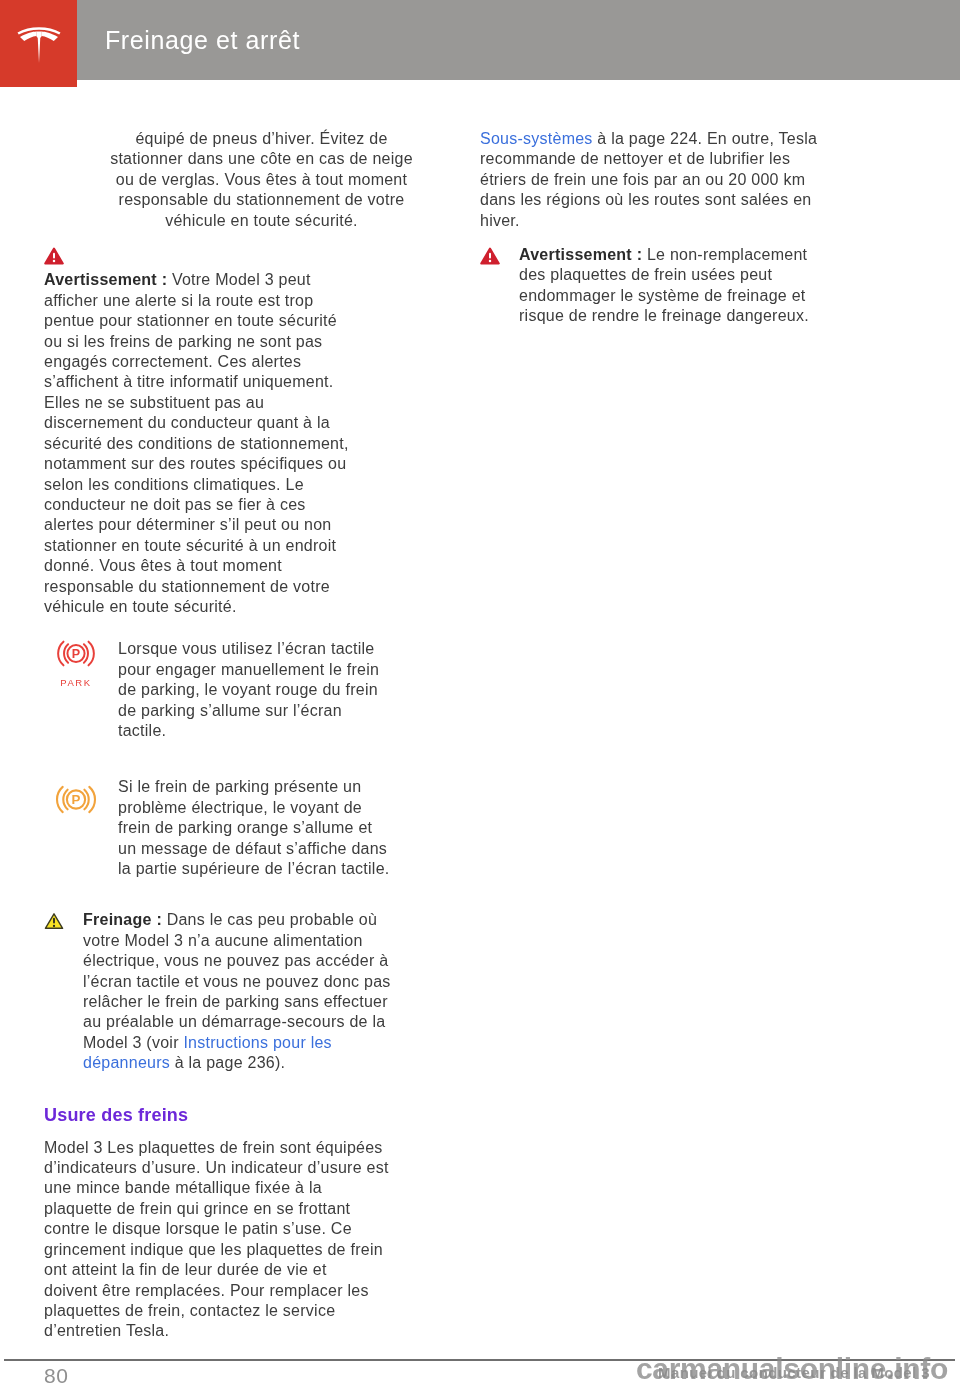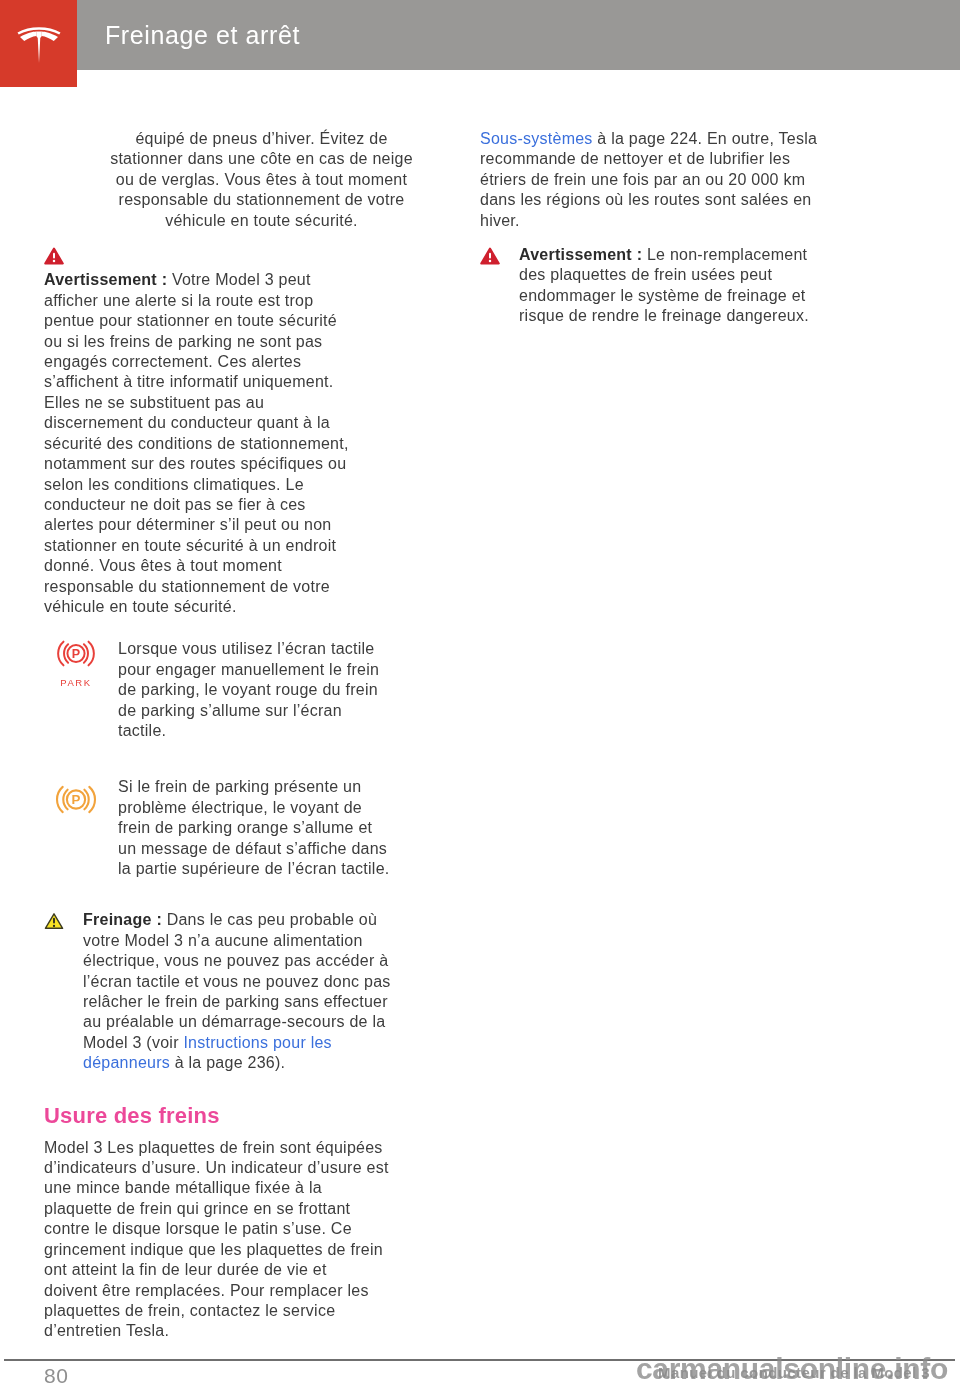--- a/index.html
+++ b/index.html
@@ -3,21 +3,21 @@
 <meta charset="utf-8">
 <style>
   html,body{margin:0;padding:0;background:#fff;}
   .page{position:relative;width:960px;height:1396px;background:#ffffff;overflow:hidden;
         font-family:"Liberation Sans","DejaVu Sans",sans-serif;color:#3d3d3d;}
 
   
   .header{position:absolute;top:0;left:0;width:960px;height:87px;}
   .logo-box{position:absolute;left:0;top:0;width:77px;height:87px;background:#d63a2a;
             display:flex;align-items:center;justify-content:center;}
-  .header-bar{position:absolute;left:77px;top:0;right:0;height:70px;background:#999896;
+  .header-bar{position:absolute;left:77px;top:0;right:0;height:80px;background:#999896;
               display:flex;align-items:center;}
   .header-title{color:#ffffff;font-size:25px;font-weight:400;margin-left:28px;letter-spacing:.6px;}
 
   
   .col{position:absolute;top:129px;font-size:16px;line-height:20.4px;letter-spacing:.25px;}
   .col-left{left:44px;width:396px;}
   .col-right{left:480px;width:400px;}
   .txt{white-space:pre-line;margin:0;}
   .intro{margin:0 0 14px 39px;text-align:center;}
   .note{display:flex;align-items:flex-start;}
@@ -26,21 +26,21 @@
   .park-wrap{margin-left:10px;width:44px;text-align:center;}
   .park-label{font-size:9.5px;font-weight:400;letter-spacing:1.6px;color:#e8403a;margin-top:-1px;}
   .note-body{flex:1;min-width:0;}
   .bold-label{font-weight:700;color:#2b2b2b;}
   .mb-warn{margin-bottom:22px;flex-direction:column;}
   .mb-parkred{margin-bottom:36px;}
   .mb-parkorange{margin-bottom:31px;}
   .mb-caution{margin-bottom:28px;}
   .mb-introright{margin-bottom:14px;}
   .pt-orange{padding-top:7px;}
-  .section-heading{font-size:22px;line-height:27px;font-weight:700;color:#ec4899;margin:0 0 9px 0;letter-spacing:.2px;}
+  .section-heading{font-size:18px;line-height:27px;font-weight:700;color:#6d28d9;margin:0 0 9px 0;letter-spacing:.2px;}
   a.doc-link{color:#3a6fdc;text-decoration:none;white-space:pre-line;}
 
   
   .footer-rule{position:absolute;left:4px;right:5px;top:1359px;height:2px;background:#6f6f6f;}
   .page-num{position:absolute;left:44px;top:1364px;font-size:21px;color:#8f8f8f;letter-spacing:.5px;}
   .manual-title{position:absolute;right:30px;top:1364px;font-size:15px;color:#9b9b9b;letter-spacing:.4px;font-weight:bold;}
   .watermark{position:absolute;right:12px;top:1352px;font-size:30px;font-weight:700;color:#8a8a8a;
              opacity:.78;letter-spacing:-0.3px;text-align:right;}
 </style>
 </head>

